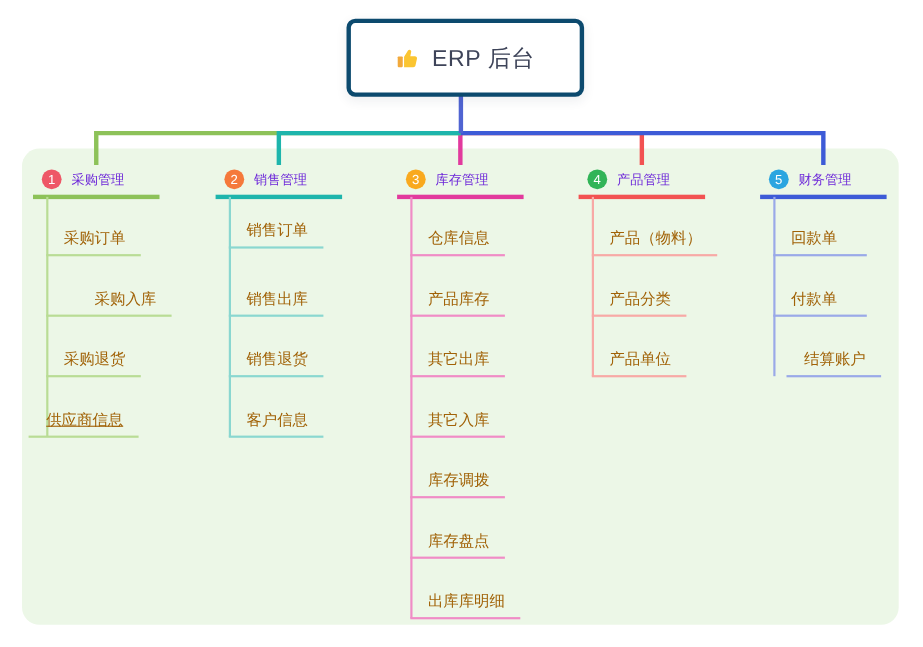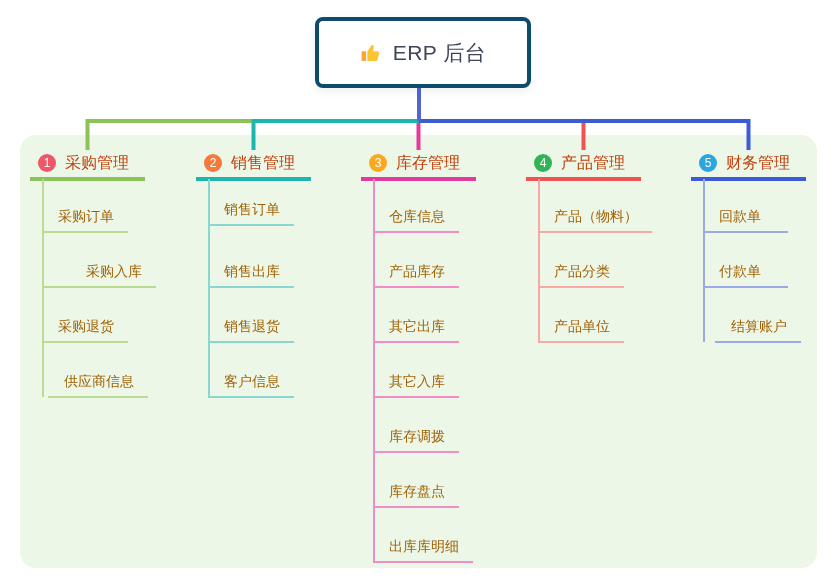--- a/index.html
+++ b/index.html
@@ -25,21 +25,21 @@
   .branch-header{
     position:absolute;top:149px;height:28px;width:115px;
     display:flex;align-items:center;z-index:2;cursor:pointer;
     border-bottom:4px solid transparent;
   }
   .badge{
     width:18px;height:18px;border-radius:50%;margin-left:8px;margin-right:9px;
     color:#ffffff;font-size:12px;line-height:18px;text-align:center;
     flex:0 0 18px;font-weight:500;
   }
-  .branch-label{font-size:16px;color:#c2410c;font-weight:500;white-space:nowrap;}
+  .branch-label{font-size:12px;color:#6d28d9;font-weight:500;white-space:nowrap;}
   .vline{position:absolute;width:2px;z-index:2;}
   .child{
     position:absolute;z-index:2;cursor:pointer;
     font-size:14px;color:#a16207;line-height:22px;
     padding:0 14px 4px 16px;min-width:55px;white-space:nowrap;
     border-bottom:2px solid transparent;
   }
 </style>
 </head>
 <body>
@@ -64,21 +64,21 @@
     <span class="title">ERP 后台</span>
   </div>
 <div class="branch-header" style="left: 30px; border-bottom-color: rgb(141, 194, 89);">
       <span class="badge" style="background: rgb(238, 87, 103);">1</span>
       <span class="branch-label">采购管理</span>
     </div>
     <div class="vline" style="left: 42px; top: 179px; height: 218px; background: rgb(185, 220, 149);"></div>
     <div class="child" style="left: 42px; top: 205px; border-bottom-color: rgb(185, 220, 149);">采购订单</div>
     <div class="child" style="left: 42px; top: 260px; border-bottom-color: rgb(185, 220, 149); padding-left: 44px;">采购入库</div>
     <div class="child" style="left: 42px; top: 315px; border-bottom-color: rgb(185, 220, 149);">采购退货</div>
-    <div class="child" style="left: 48px; top: 370px; border-bottom-color: rgb(185, 220, 149);">供应商信息</div>
+    <div class="child" style="left: 26px; top: 370px; border-bottom-color: rgb(185, 220, 149); text-decoration: underline;">供应商信息</div>
     <div class="branch-header" style="left: 196px; border-bottom-color: rgb(30, 181, 172);">
       <span class="badge" style="background: rgb(245, 121, 59);">2</span>
       <span class="branch-label">销售管理</span>
     </div>
     <div class="vline" style="left: 208px; top: 179px; height: 218px; background: rgb(138, 215, 208);"></div>
     <div class="child" style="left: 208px; top: 198px; border-bottom-color: rgb(138, 215, 208);">销售订单</div>
     <div class="child" style="left: 208px; top: 260px; border-bottom-color: rgb(138, 215, 208);">销售出库</div>
     <div class="child" style="left: 208px; top: 315px; border-bottom-color: rgb(138, 215, 208);">销售退货</div>
     <div class="child" style="left: 208px; top: 370px; border-bottom-color: rgb(138, 215, 208);">客户信息</div>
     <div class="branch-header" style="left: 361px; border-bottom-color: rgb(226, 58, 157);">

